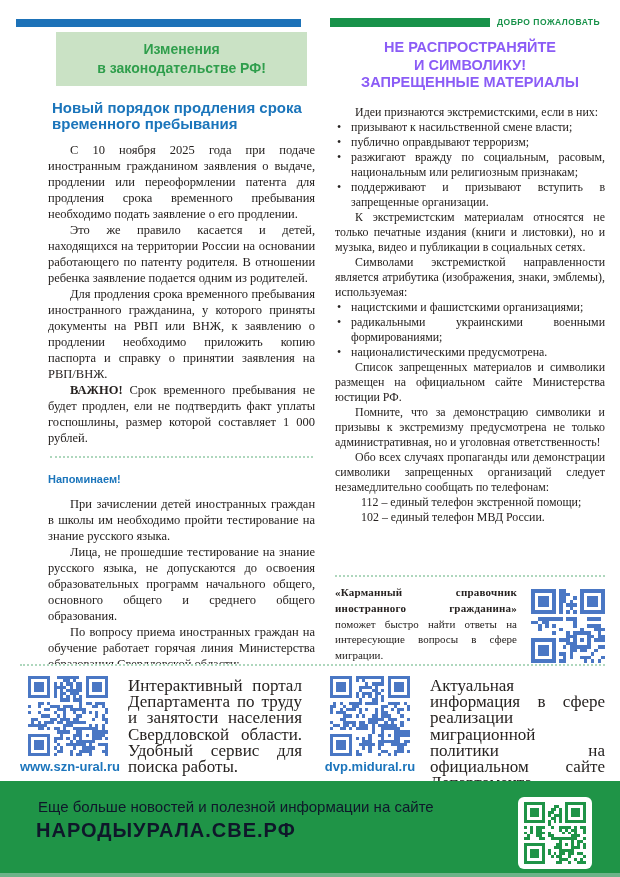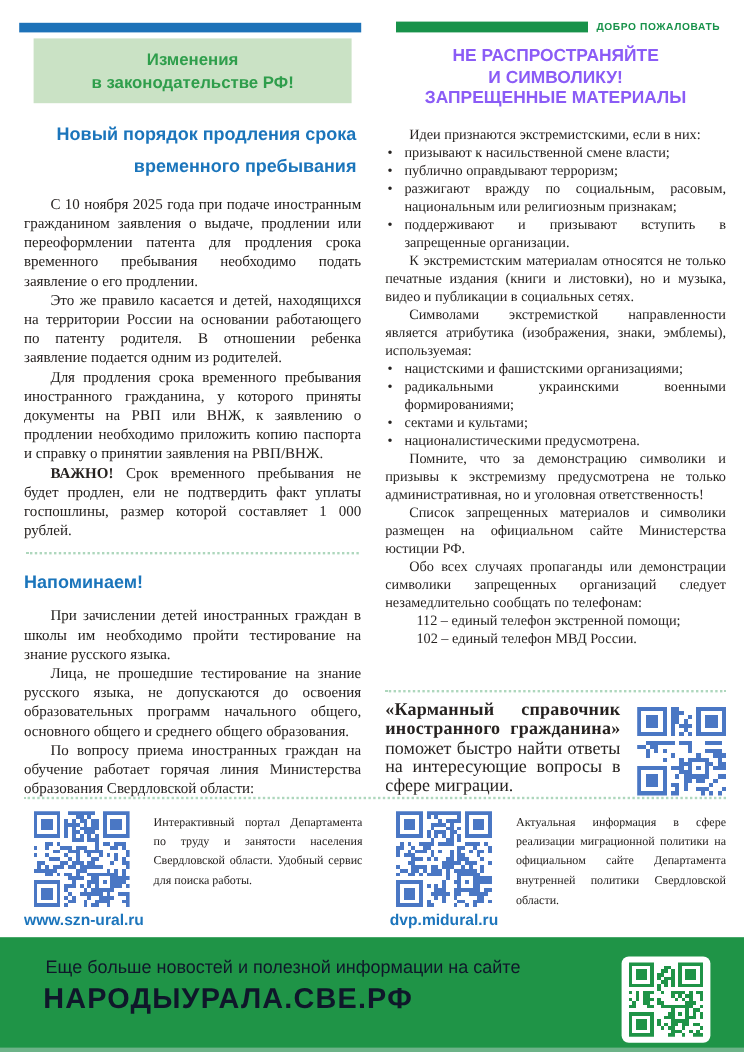--- a/index.html
+++ b/index.html
@@ -7,33 +7,33 @@
         font-family:"Liberation Serif", serif;color:#262220;overflow:hidden;}
 
   
   .top-bars{position:relative;height:30px;}
   .bar-blue{position:absolute;left:16px;top:19px;width:285px;height:8px;background:#1d72b8;}
   .bar-green{position:absolute;left:330px;top:18px;width:160px;height:9px;background:#18924a;}
   .welcome{position:absolute;left:497px;top:17px;font-family:"Liberation Sans",sans-serif;
            font-size:8.5px;font-weight:bold;color:#18924a;letter-spacing:.5px;white-space:nowrap;}
 
   
-  .columns{display:flex;gap:20px;padding:0 15px 0 20px;height:634px;overflow:hidden;}
+  .columns{display:flex;gap:20px;padding:0 15px 0 20px;height:634px;overflow:hidden;margin-left:28px;}
   .col{display:flex;flex-direction:column;}
   .col>*{flex-shrink:0;}
   .col-left{width:282px;}
   .col-right{width:285px;}
 
   .badge{margin:2px 8px 0 8px;padding:8px 6px;background:#cae2c5;text-align:center;
          font-family:"Liberation Sans",sans-serif;font-weight:bold;font-size:14px;
          line-height:19px;color:#2f9e4c;}
-  .h-blue{margin:14px 4px 10px;text-align:right;font-family:"Liberation Sans",sans-serif;
-          font-weight:bold;font-size:15px;line-height:26px;color:#1b75bb;}
+  .h-blue{margin:14px 4px 10px;text-align:left;font-family:"Liberation Sans",sans-serif;
+          font-weight:bold;font-size:15px;line-height:16px;color:#1b75bb;}
   .h-blue-left{margin:15px 0 11px;text-align:left;font-family:"Liberation Sans",sans-serif;
-          font-weight:bold;font-size:15px;color:#1b75bb;}
+          font-weight:bold;font-size:11px;color:#1b75bb;}
   .h-red{margin:9px 0 13px;text-align:center;font-family:"Liberation Sans",sans-serif;
          font-weight:bold;font-size:14.5px;line-height:17.5px;color:#8b5cf6;}
 
   .body-l{font-size:12.5px;line-height:16px;text-align:justify;}
   .body-l p{margin:0;text-indent:22px;}
   .body-r{font-size:11.9px;line-height:15px;text-align:justify;}
   .body-r p{margin:0;text-indent:20px;}
   ul.bul{margin:0;padding:0;list-style:none;}
   ul.bul li{position:relative;padding-left:16px;text-indent:0;}
   ul.bul li::before{content:"•";position:absolute;left:2px;top:0;}
@@ -41,41 +41,41 @@
   .phone-blue{font-weight:bold;color:#1b75bb;text-indent:0 !important;margin-top:1px;}
 
   .dotted{border-top:2px dotted #aed7bd;height:0;}
   .dotted.in-left{margin:10px 2px 0 2px;}
   .dotted.in-right{margin:6px 0 8px;}
   .dotted.full{margin:0 15px 0 20px;}
 
   
   .bottom-anchor{margin-top:auto;}
   .handbook{display:flex;gap:14px;align-items:flex-start;}
-  .handbook-text{flex:1;font-size:15px;line-height:15.8px;text-align:justify;}
+  .handbook-text{flex:1;font-size:11px;line-height:15.8px;text-align:justify;}
   .handbook-text b{letter-spacing:.2px;}
   .qr{display:block;}
   .qr svg{display:block;width:100%;height:100%;}
   .qr-handbook{width:74px;height:74px;margin-top:4px;}
 
   
   .links-row{display:flex;gap:20px;padding:10px 15px 0 20px;height:105px;}
   .link-half{display:flex;gap:12px;width:282px;}
   .link-half.second{width:283px;}
   .qr-col{width:96px;text-align:center;}
   .qr-link{width:80px;height:80px;margin:0 auto;}
   .qr-caption{margin-top:3px;font-family:"Liberation Sans",sans-serif;font-weight:bold;
               font-size:13px;color:#1c75bc;white-space:nowrap;}
-  .link-desc{flex:1;font-size:10px;line-height:16.2px;text-align:justify;padding-top:2px;}
+  .link-desc{flex:1;font-size:17px;line-height:16.2px;text-align:justify;padding-top:2px;}
 
   
   .footer{position:relative;height:96px;background:#1f9447;color:#0f172a;
           font-family:"Liberation Sans",sans-serif;}
   .footer-line1{position:absolute;left:38px;top:17px;font-size:15px;font-weight:500;}
-  .footer-line2{position:absolute;left:36px;top:38px;font-size:24px;font-weight:800;letter-spacing:1px;}
+  .footer-line2{position:absolute;left:36px;top:38px;font-size:20px;font-weight:800;letter-spacing:1px;}
   .footer-qr-box{position:absolute;right:28px;top:16px;width:64px;height:62px;background:#ffffff;
                  border-radius:6px;padding:5px;}
   .footer-strip{position:absolute;left:0;bottom:0;width:100%;height:4px;background:#7ab894;opacity:.85;}
 </style>
 </head>
 <body>
 
 <div class="page">
 
   <div class="top-bars">
@@ -127,25 +127,24 @@
           <li>призывают к насильственной смене власти;</li>
           <li>публично оправдывают терроризм;</li>
           <li>разжигают вражду по социальным, расовым, национальным или религиозным признакам;</li>
           <li>поддерживают и призывают вступить в запрещенные организации.</li>
         </ul>
         <p>К экстремистским материалам относятся не только печатные издания (книги и листовки), но и музыка, видео и публикации в социальных сетях.</p>
         <p>Символами экстремисткой направленности является атрибутика (изображения, знаки, эмблемы), используемая:</p>
         <ul class="bul">
           <li>нацистскими и фашистскими организациями;</li>
           <li>радикальными украинскими военными формированиями;</li>
-          <li>сектами и культами;</li>
           <li>националистическими предусмотрена.</li>
         </ul>
+        <p>Список запрещенных материалов и символики размещен на официальном сайте Министерства юстиции РФ.</p>
         <p>Помните, что за демонстрацию символики и призывы к экстремизму предусмотрена не только административная, но и уголовная ответственность!</p>
-        <p>Список запрещенных материалов и символики размещен на официальном сайте Министерства юстиции РФ.</p>
         <p>Обо всех случаях пропаганды или демонстрации символики запрещенных организаций следует незамедлительно сообщать по телефонам:</p>
         <p class="phone-line">112 – единый телефон экстренной помощи;</p>
         <p class="phone-line">102 – единый телефон МВД России.</p>
       </div>
 
       <div class="bottom-anchor">
         <div class="dotted in-right"></div>
         <div class="handbook">
           <div class="handbook-text">
             <b>«Карманный справочник иностранного гражданина»</b><span> поможет быстро найти ответы на интересующие вопросы в сфере миграции.</span>

